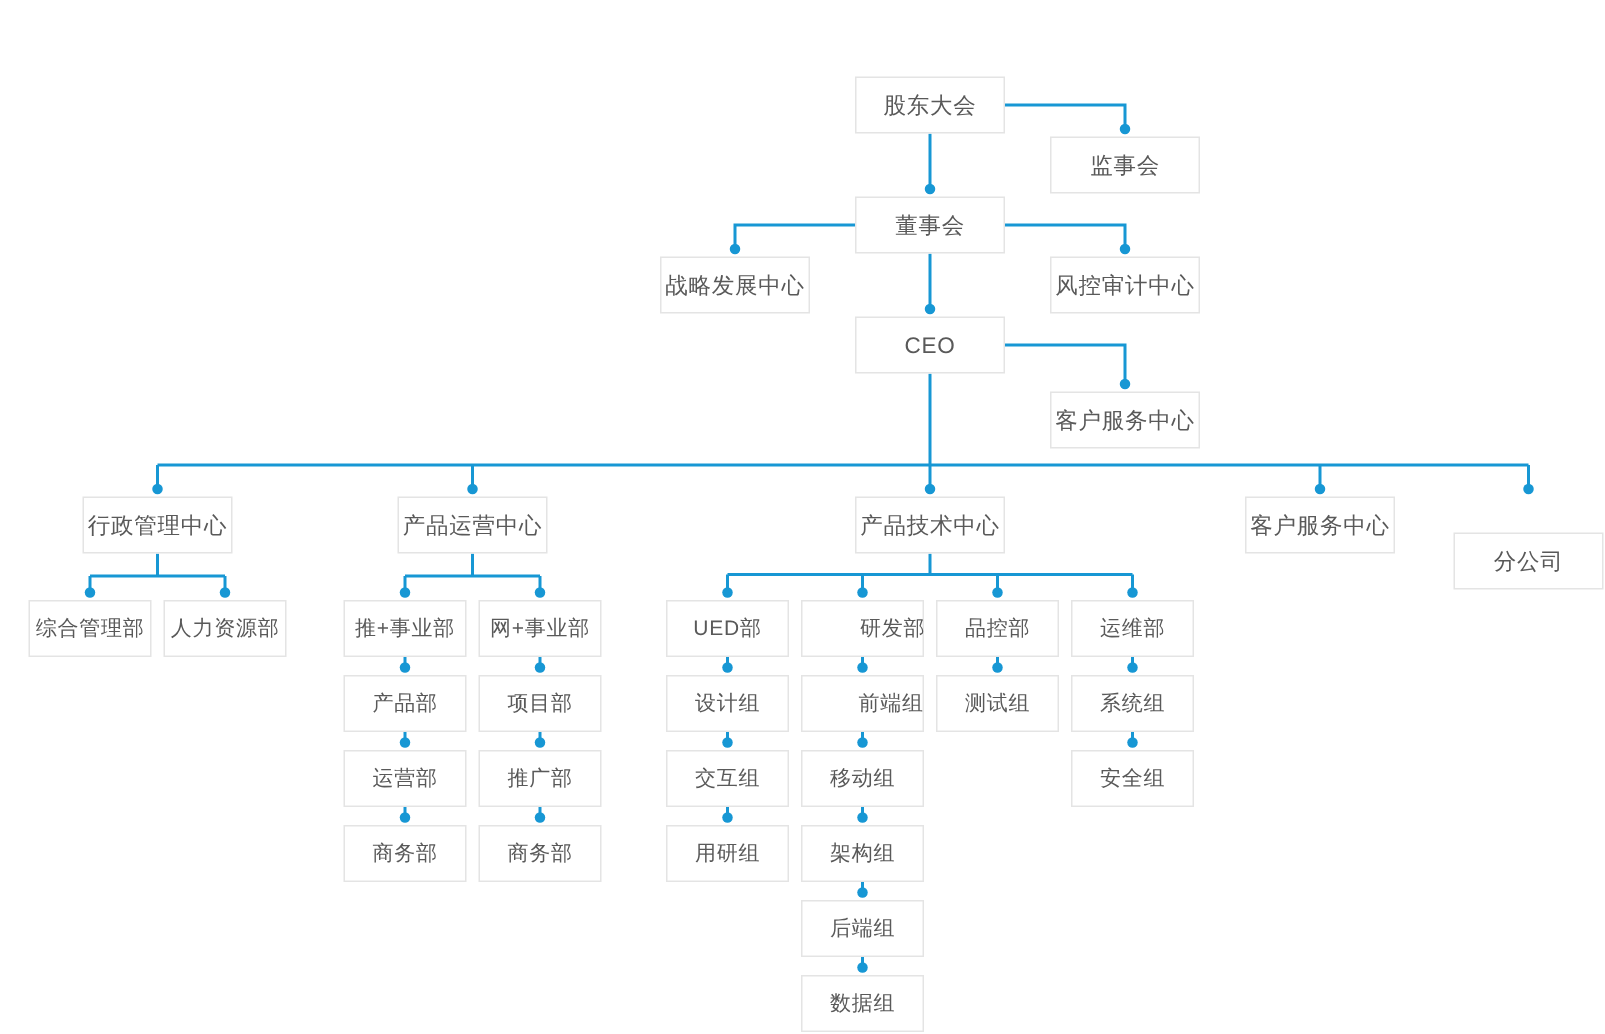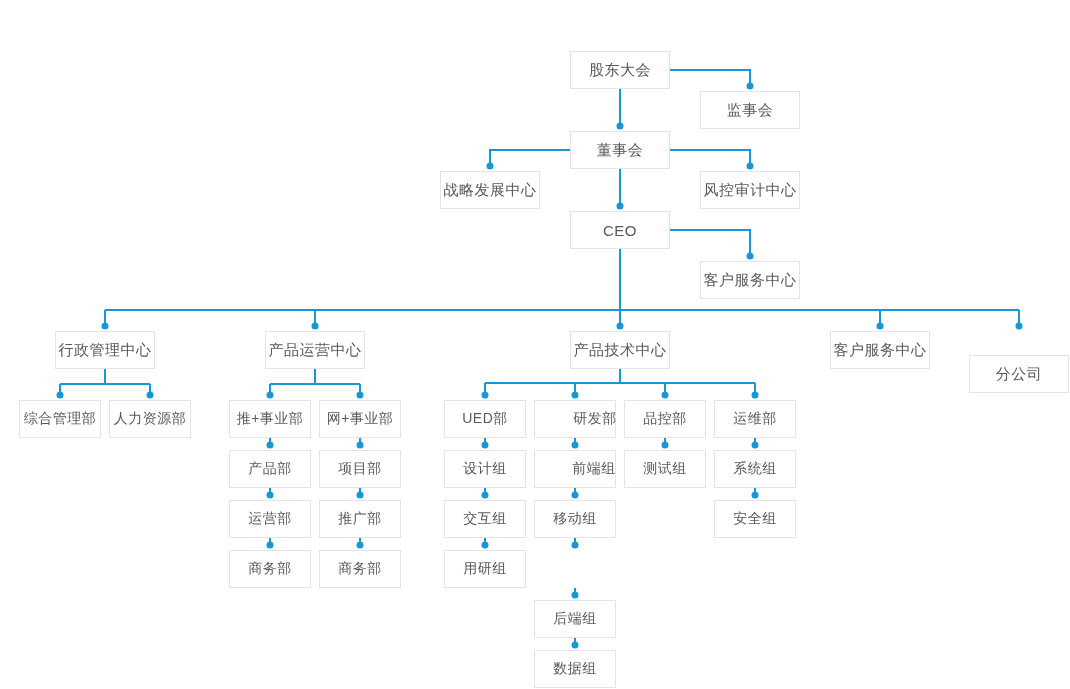--- a/index.html
+++ b/index.html
@@ -224,20 +224,23 @@
       </div>
       <div class="node sm" style="left: 229px; top: 550px;">
         <span>商务部</span>
       </div>
       <div class="node sm" style="left: 319px; top: 550px;">
         <span>商务部</span>
       </div>
       <div class="node sm" style="left: 444px; top: 550px;">
         <span>用研组</span>
       </div>
+      <div class="node sm" style="left: 534px; top: 550px;">
+        <span>架构组</span>
+      </div>
       <div class="node sm" style="left: 534px; top: 600px;">
         <span>后端组</span>
       </div>
       <div class="node sm" style="left: 534px; top: 650px;">
         <span>数据组</span>
       </div>
     </div>
 </div>
 
 </body></html>

